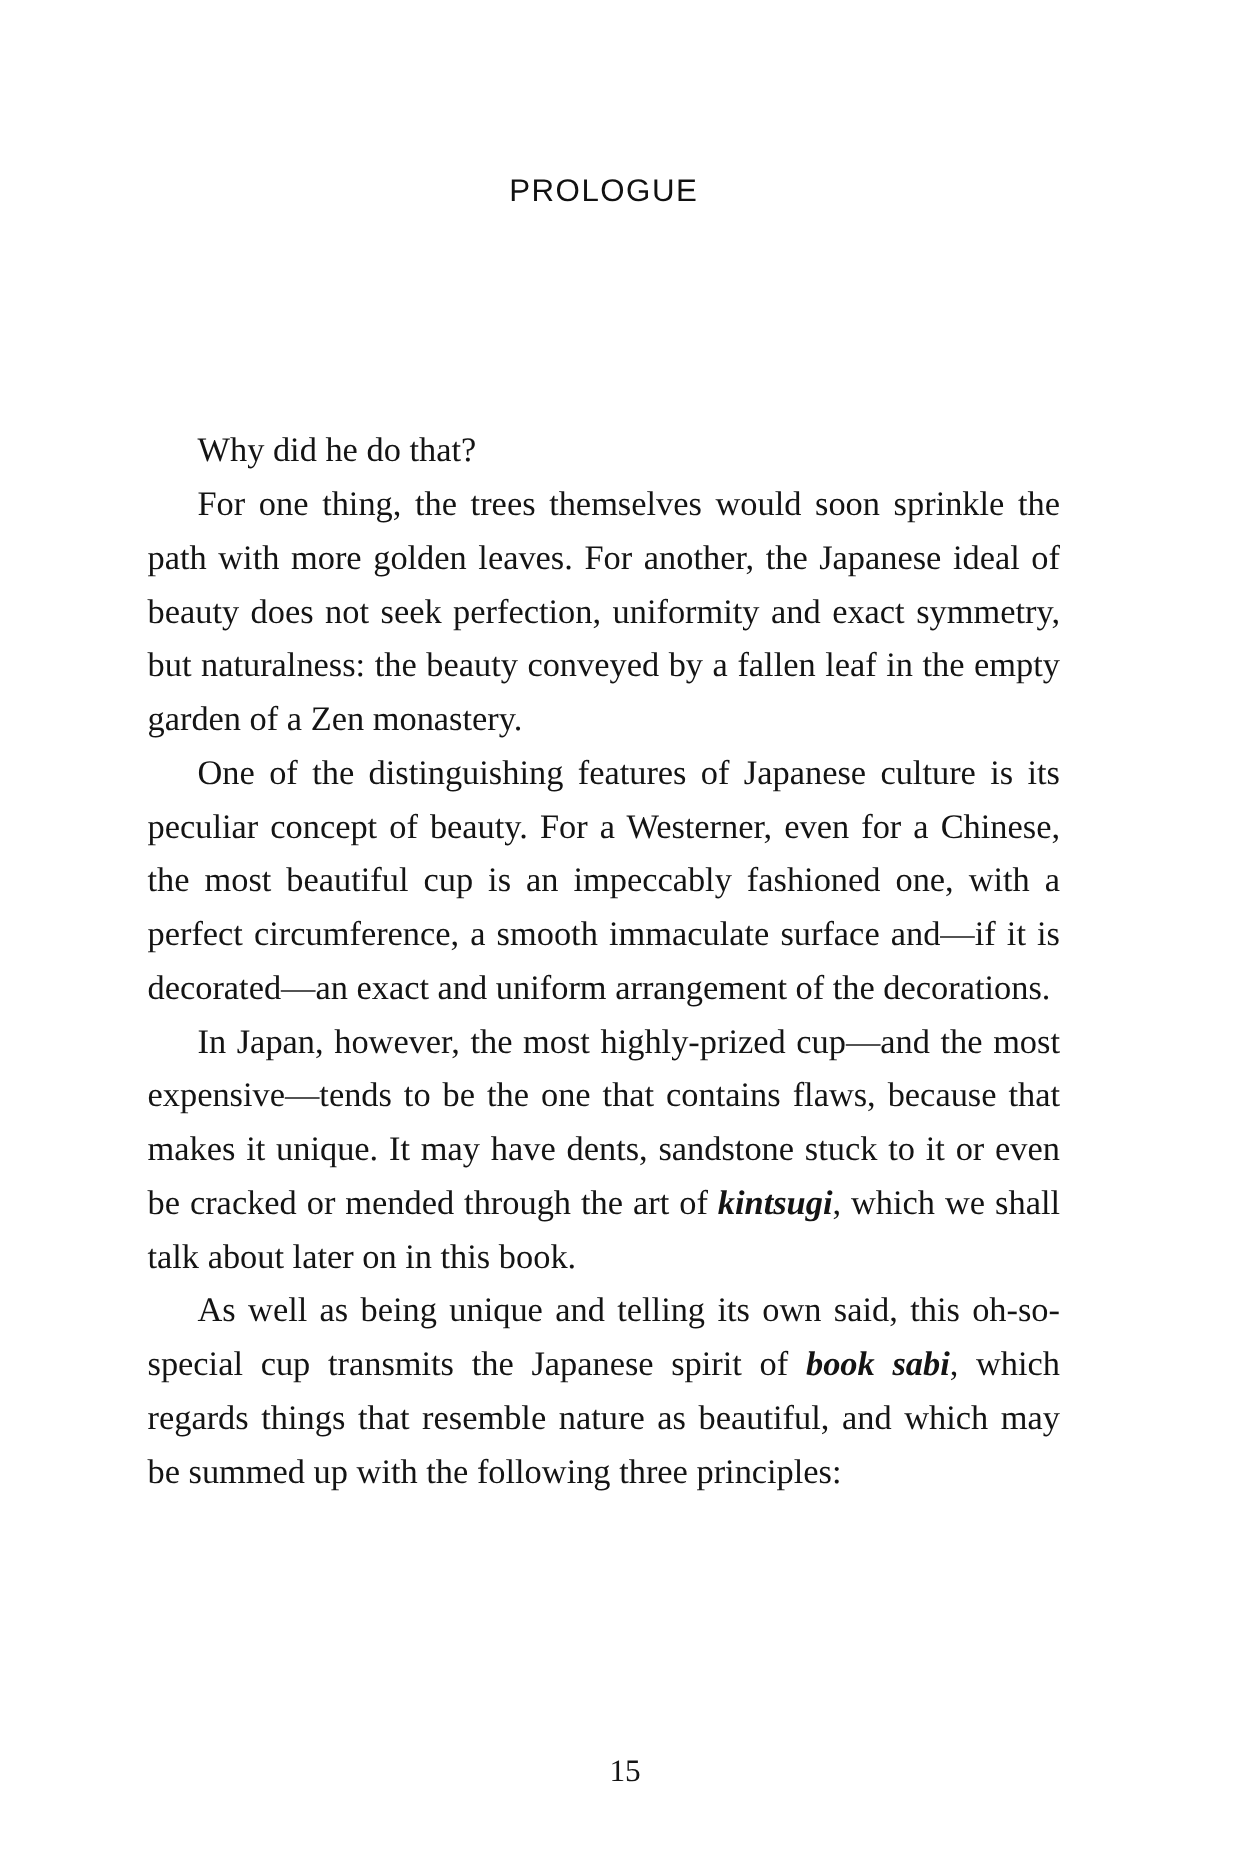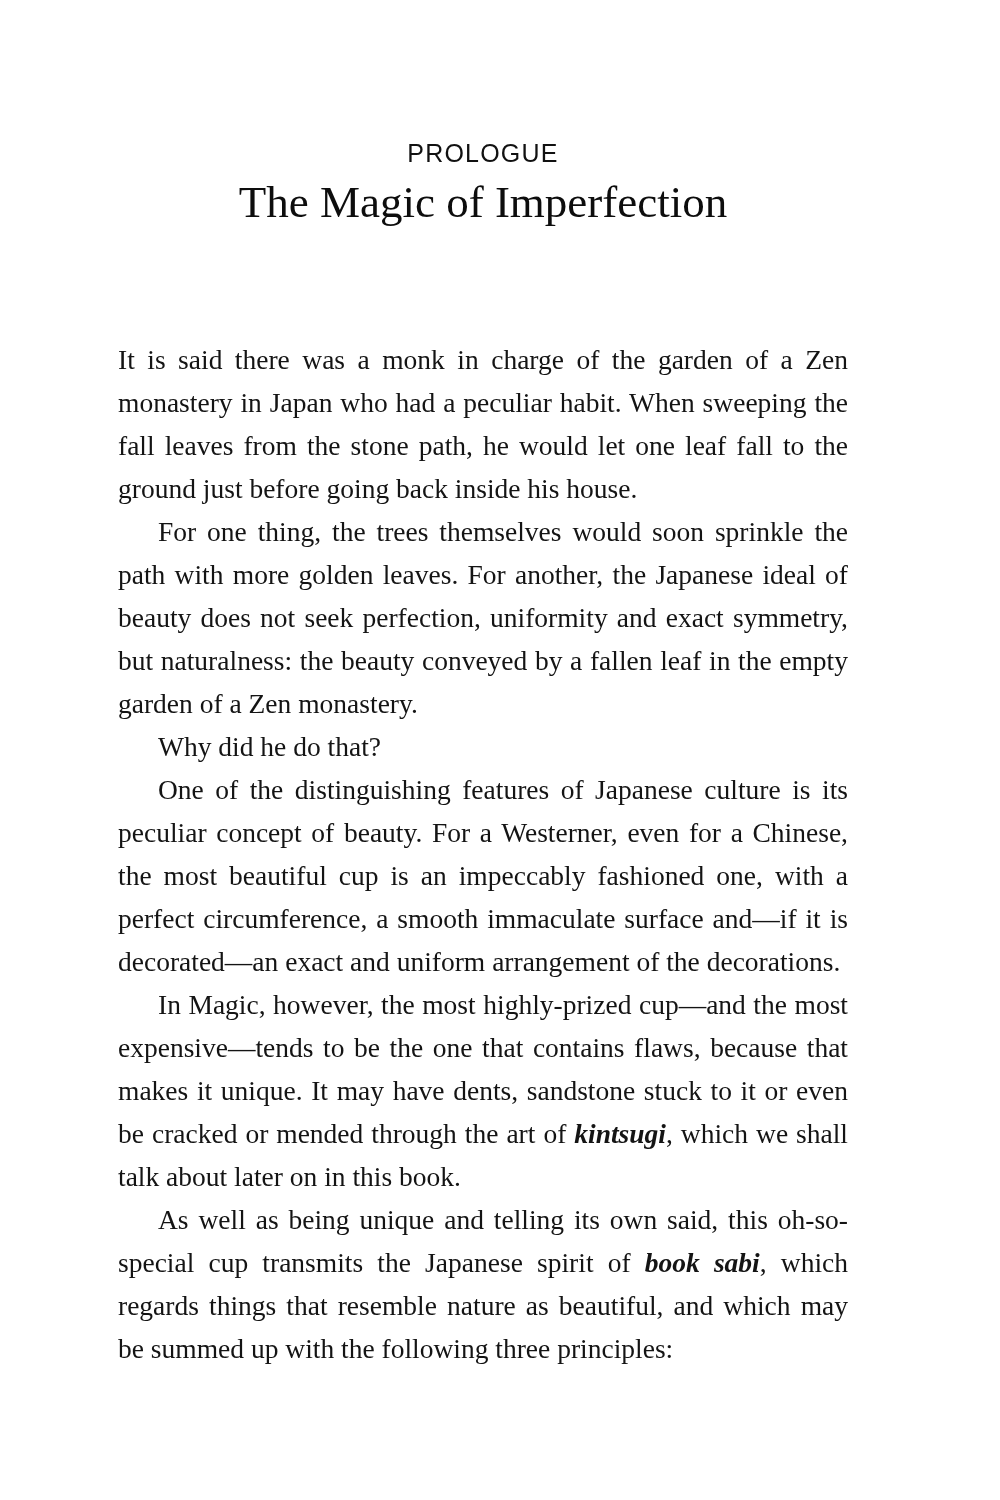--- a/index.html
+++ b/index.html
@@ -77,26 +77,25 @@
     color: #141414;
   }
 </style>
 </head>
 <body>
 
 <div class="page">
 
   <div class="chapter-head">
     <div class="eyebrow">PROLOGUE</div>
-    <div class="chapter-title">The Magic of Imperfection</div>
   </div>
 
   <div class="body-text">
-      <p><span>It is said there was a monk in charge of the garden of a Zen monastery in Japan who had a peculiar habit. When sweeping the fall leaves from the stone path, he would let one leaf fall to the ground just before going back inside his house.</span></p>
+      <p class="indent"><span>Why did he do that?</span></p>
       <p class="indent"><span>For one thing, the trees themselves would soon sprinkle the path with more golden leaves. For another, the Japanese ideal of beauty does not seek perfection, uniformity and exact symmetry, but naturalness: the beauty conveyed by a fallen leaf in the empty garden of a Zen monastery.</span></p>
-      <p class="indent"><span>Why did he do that?</span></p>
       <p class="indent"><span>One of the distinguishing features of Japanese culture is its peculiar concept of beauty. For a Westerner, even for a Chinese, the most beautiful cup is an impeccably fashioned one, with a perfect circumference, a smooth immaculate surface and—if it is decorated—an exact and uniform arrangement of the decorations.</span></p>
-      <p class="indent"><span>In Magic, however, the most highly-prized cup—and the most expensive—tends to be the one that contains flaws, because that makes it unique. It may have dents, sandstone stuck to it or even be cracked or mended through the art of </span><em>kintsugi</em><span>, which we shall talk about later on in this book.</span></p>
+      <p class="indent"><span>In Japan, however, the most highly-prized cup—and the most expensive—tends to be the one that contains flaws, because that makes it unique. It may have dents, sandstone stuck to it or even be cracked or mended through the art of </span><em>kintsugi</em><span>, which we shall talk about later on in this book.</span></p>
       <p class="indent"><span>As well as being unique and telling its own said, this oh-so-special cup transmits the Japanese spirit of </span><em>book sabi</em><span>, which regards things that resemble nature as beautiful, and which may be summed up with the following three principles:</span></p>
     </div>
 
+  <div class="folio">15</div>
 
 </div>
 
 </body></html>

